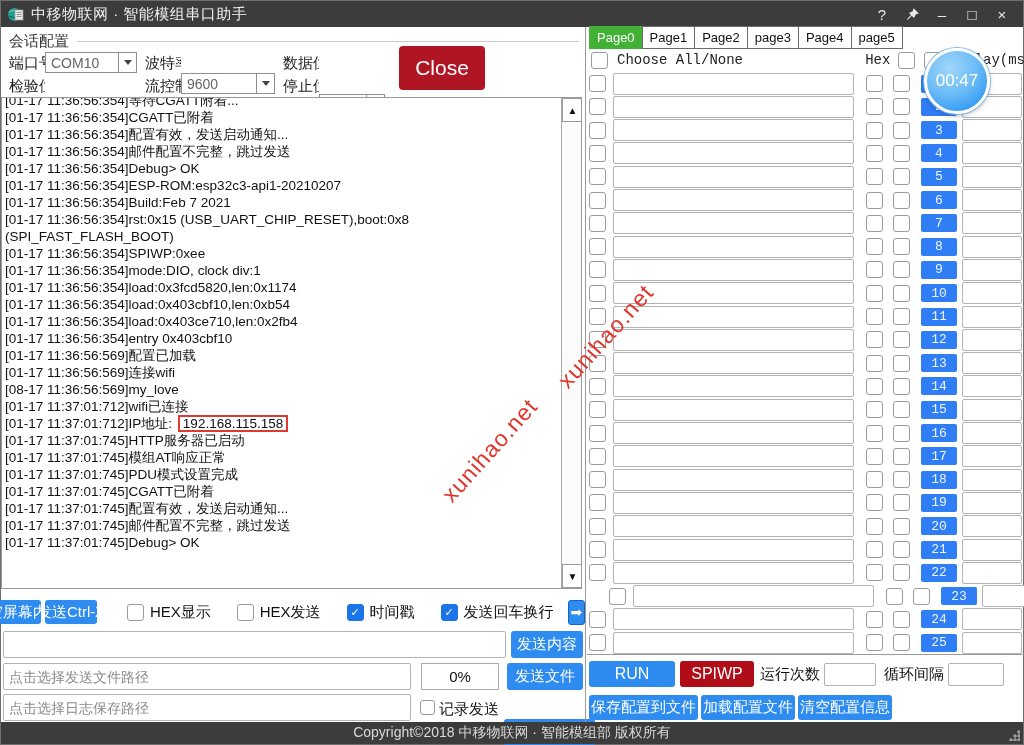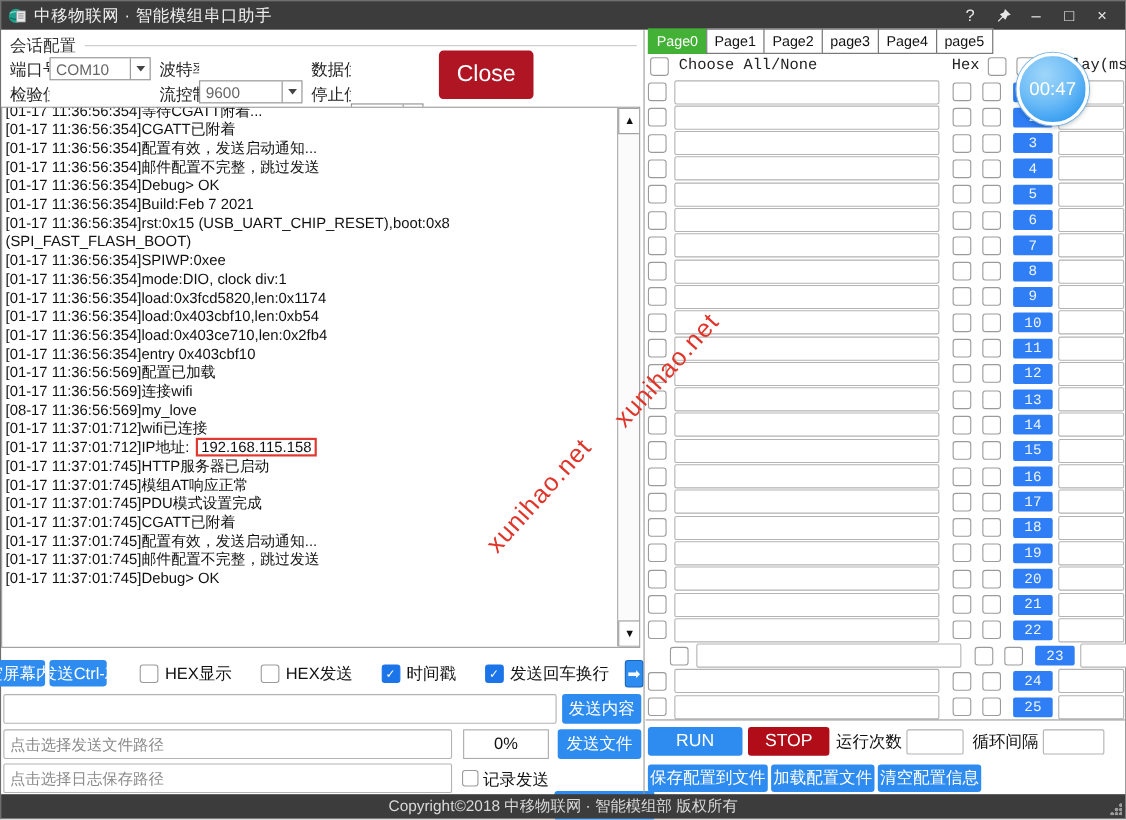--- a/index.html
+++ b/index.html
@@ -159,20 +159,21 @@
   </div>
   <div class="abs close-btn">Close</div>
 
   <div class="abs logbox">
     <div class="loglines" id="loglines">
         <div class="logline">[01-17 11:36:56:354]等待CGATT附着...</div>
         <div class="logline">[01-17 11:36:56:354]CGATT已附着</div>
         <div class="logline">[01-17 11:36:56:354]配置有效，发送启动通知...</div>
         <div class="logline">[01-17 11:36:56:354]邮件配置不完整，跳过发送</div>
         <div class="logline">[01-17 11:36:56:354]Debug&gt; OK</div>
+        <div class="logline">[01-17 11:36:56:354]ESP-ROM:esp32c3-api1-20210207</div>
         <div class="logline">[01-17 11:36:56:354]Build:Feb  7 2021</div>
         <div class="logline">[01-17 11:36:56:354]rst:0x15 (USB_UART_CHIP_RESET),boot:0x8</div>
         <div class="logline">(SPI_FAST_FLASH_BOOT)</div>
         <div class="logline">[01-17 11:36:56:354]SPIWP:0xee</div>
         <div class="logline">[01-17 11:36:56:354]mode:DIO, clock div:1</div>
         <div class="logline">[01-17 11:36:56:354]load:0x3fcd5820,len:0x1174</div>
         <div class="logline">[01-17 11:36:56:354]load:0x403cbf10,len:0xb54</div>
         <div class="logline">[01-17 11:36:56:354]load:0x403ce710,len:0x2fb4</div>
         <div class="logline">[01-17 11:36:56:354]entry 0x403cbf10</div>
         <div class="logline">[01-17 11:36:56:569]配置已加载</div>
@@ -442,21 +443,21 @@
         <span class="cb" style="margin-left: 10px;"></span>
         <div class="numbtn">25</div>
         <input class="txt-input delayinput" style="">
       </div>
     </div>
 
   <div class="abs hdivider"></div>
 
   <div class="abs runrow">
     <div class="btn-blue" style="width:86px;height:26px;font-size:16px;">RUN</div>
-    <div class="btn-blue" style="width:74px;height:26px;font-size:16px;background:#b00d18;margin-left:5px;">STOP</div>
+    <div class="btn-blue" style="width:74px;height:26px;font-size:16px;background:#b00d18;margin-left:5px;">SPIWP</div>
     <span class="rlabel" style="margin-left:6px;">运行次数</span>
     <input class="txt-input" style="width: 52px; height: 23px; margin-left: 4px;" value="">
     <span class="rlabel" style="margin-left:8px;">循环间隔</span>
     <input class="txt-input" style="width: 56px; height: 23px; margin-left: 4px;" value="">
   </div>
 
   <div class="abs cfgrow">
     <div class="btn-blue" style="width:109px;height:25px;">保存配置到文件</div>
     <div class="btn-blue" style="width:94px;height:25px;">加载配置文件</div>
     <div class="btn-blue" style="width:94px;height:25px;">清空配置信息</div>

